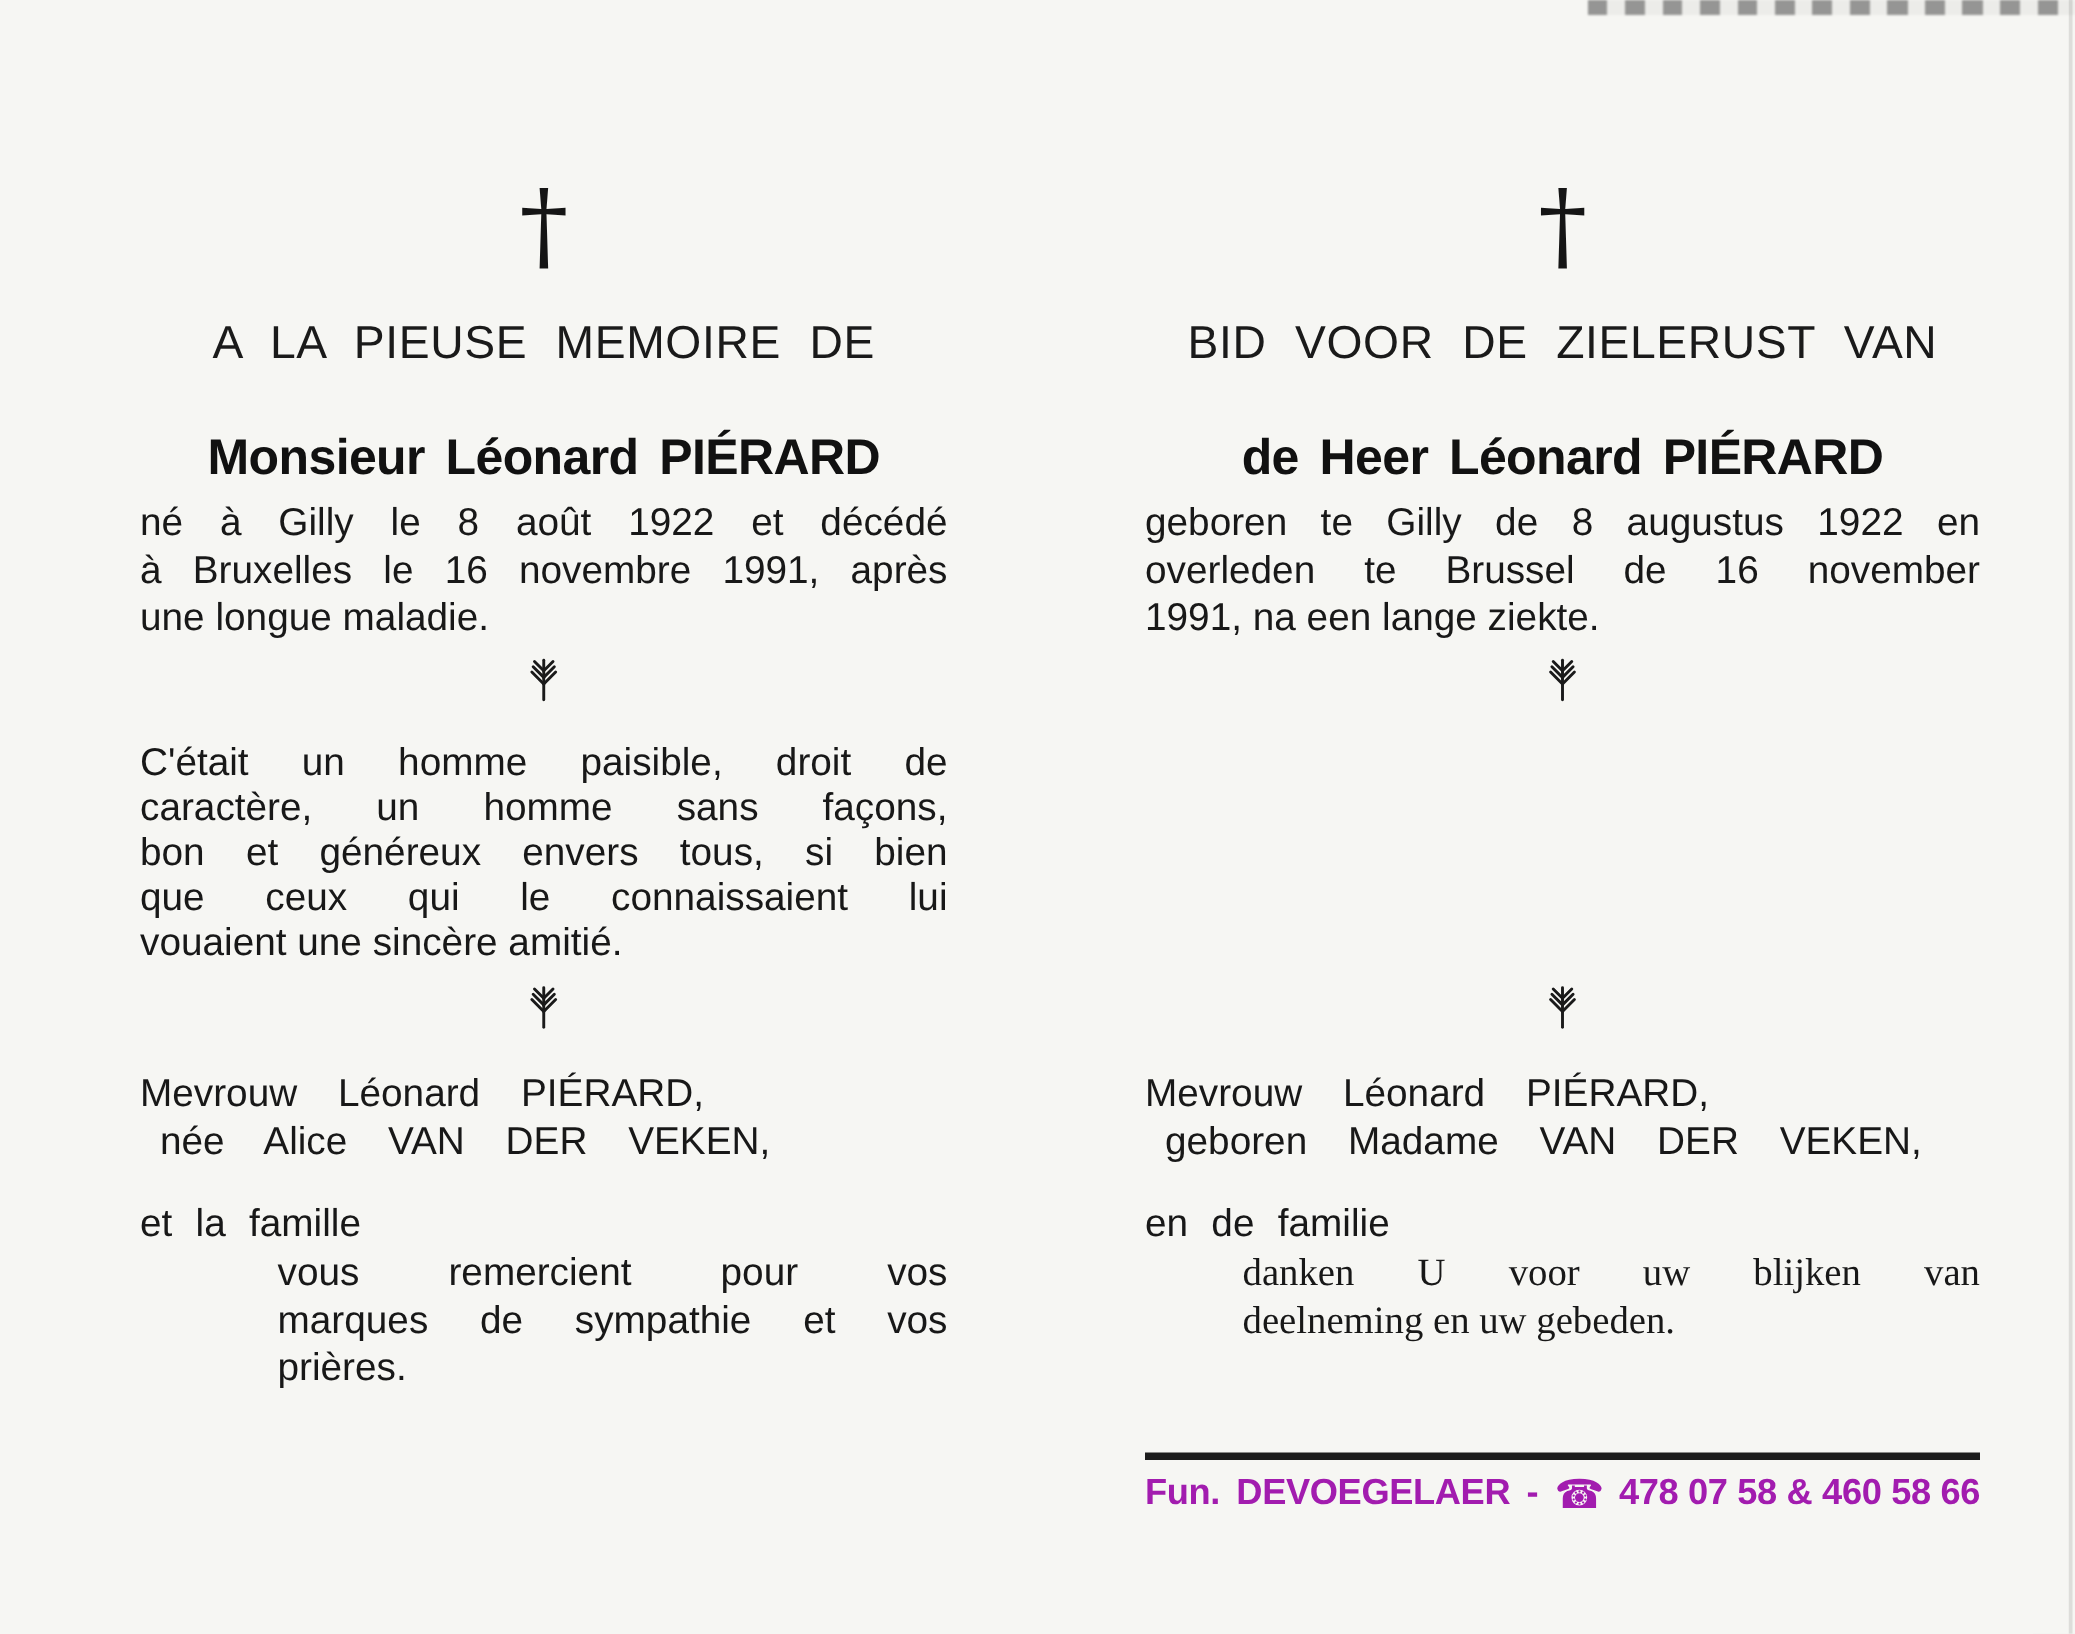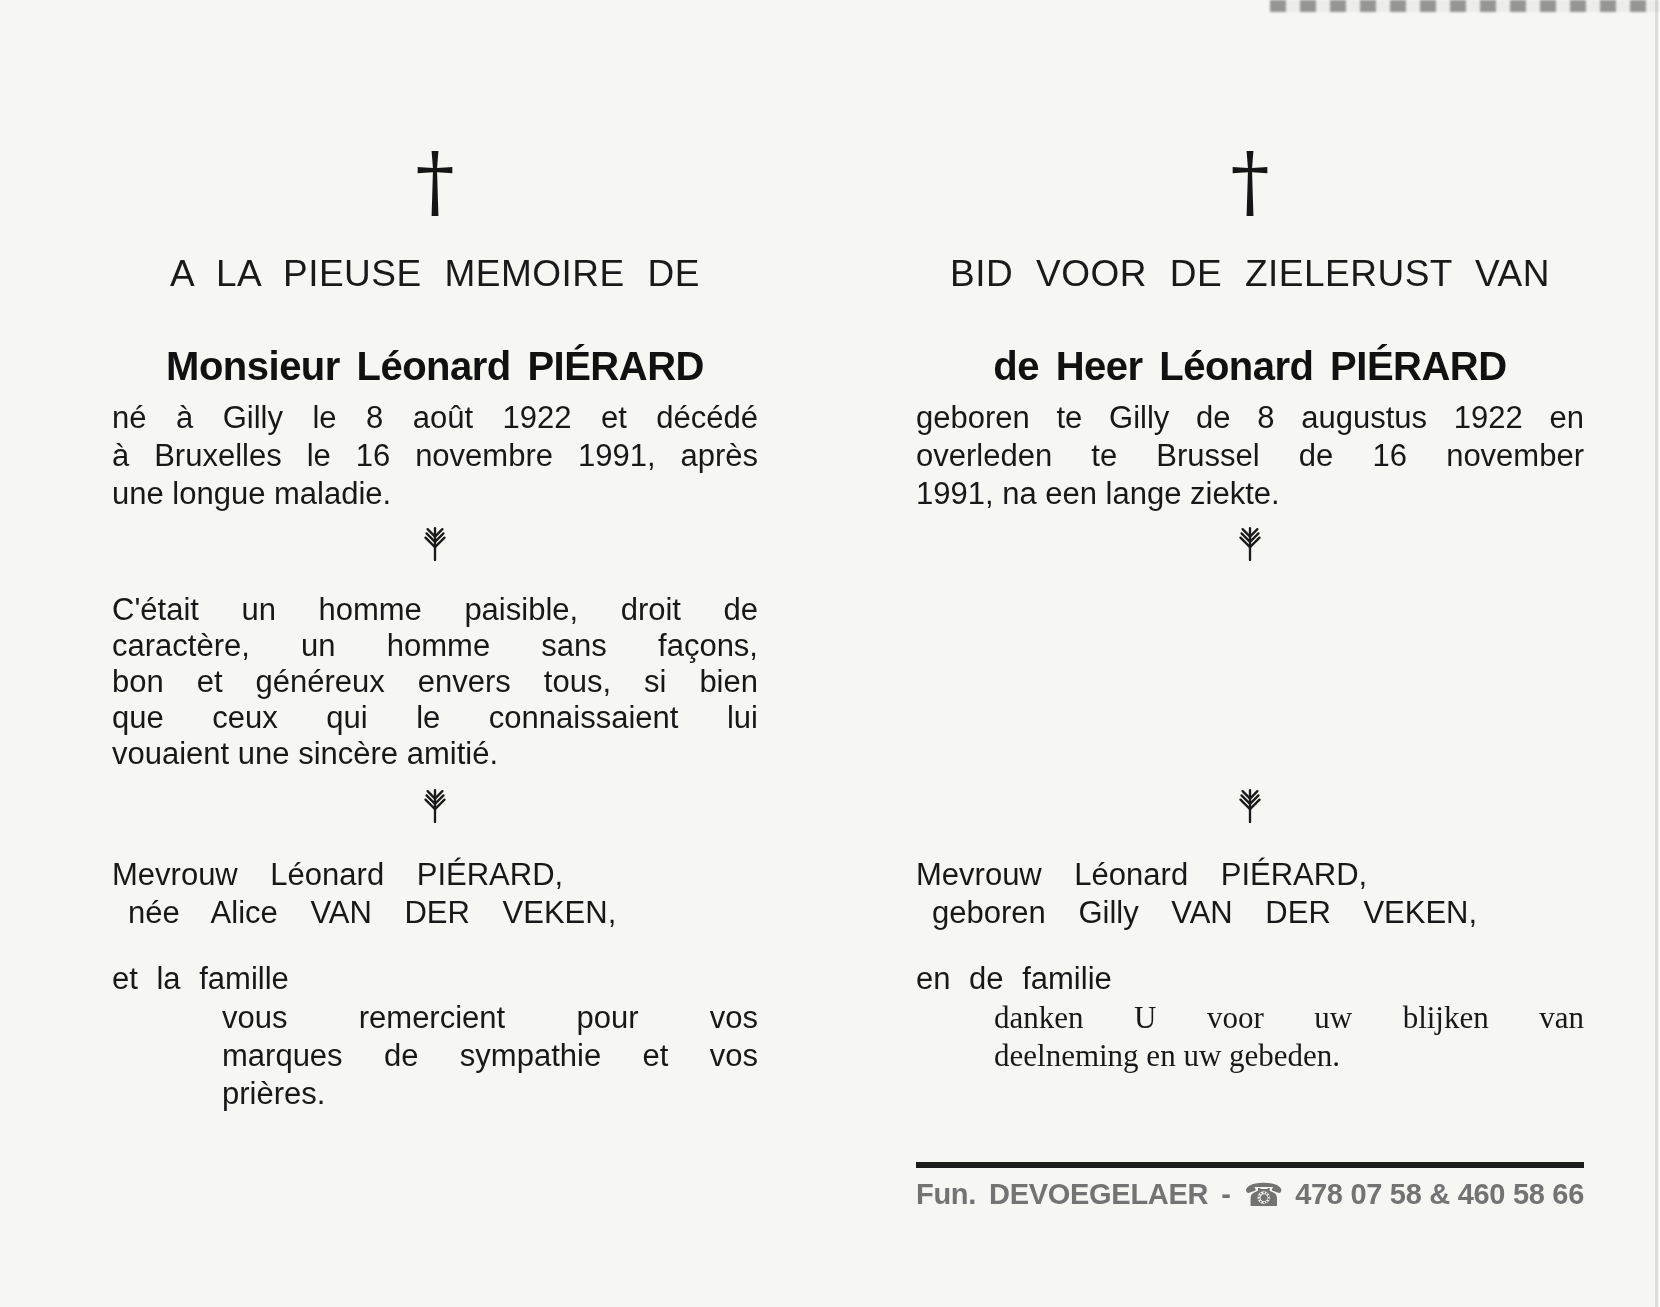--- a/index.html
+++ b/index.html
@@ -63,21 +63,21 @@
   .thanks{top:999px;line-height:38px;}
   .thanks-left{padding-left:110px;}
   .thanks-right{padding-left:78px;font-family:Liberation Serif, serif;}
 
   .footer-rule{
     top:1162px;height:6px;background:#1c1c1c;
   }
   .footer-row{
     top:1178px;display:flex;align-items:center;
     justify-content:space-between;
-    font-weight:bold;font-size:29px;color:#737373;
+    font-weight:bold;font-size:29px;color:#a21caf;
     letter-spacing:-.3px;
   }
   .phone-group{display:flex;align-items:center;gap:12px;}
   .phone-glyph{font-family:"DejaVu Sans",sans-serif;font-size:32px;line-height:1;}
   .orn svg{display:inline-block;}
 </style>
 </head>
 <body>
 
 <div class="card">
@@ -168,21 +168,21 @@
         <path d="M12 10 L5 3"></path>
           <path d="M12 10 L19 3"></path>
         <path d="M12 15 L4 7"></path>
           <path d="M12 15 L20 7"></path>
         <path d="M12 20 L3 11"></path>
           <path d="M12 20 L21 11"></path>
       </svg>
     </div>
 
     <div class="abs sig widow">Mevrouw Léonard PIÉRARD,</div>
-    <div class="abs sig maiden">geboren Gilly VAN DER VEKEN,</div>
+    <div class="abs sig maiden">geboren Madame VAN DER VEKEN,</div>
     <div class="abs sig family">en de familie</div>
 
     <div class="abs block thanks thanks-right">
       <div class="jl">danken U voor uw blijken van</div>
       <div class="ll">deelneming en uw gebeden.</div>
     </div>
 
     <div class="abs footer-rule"></div>
     <div class="abs footer-row">
       <span>Fun.</span>

